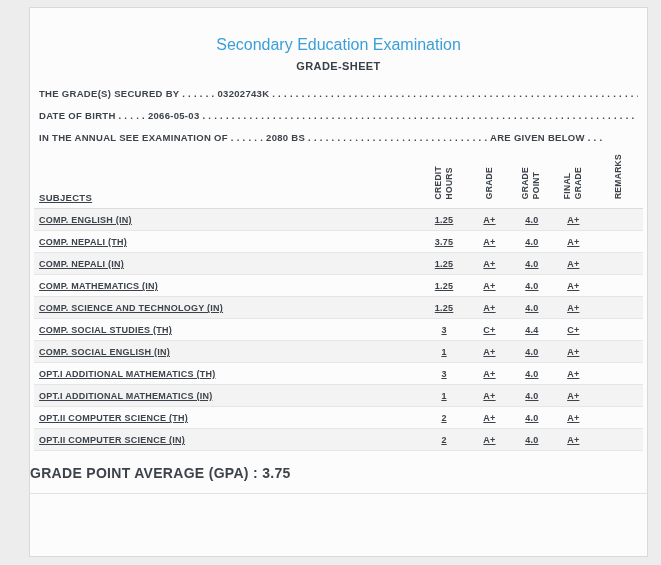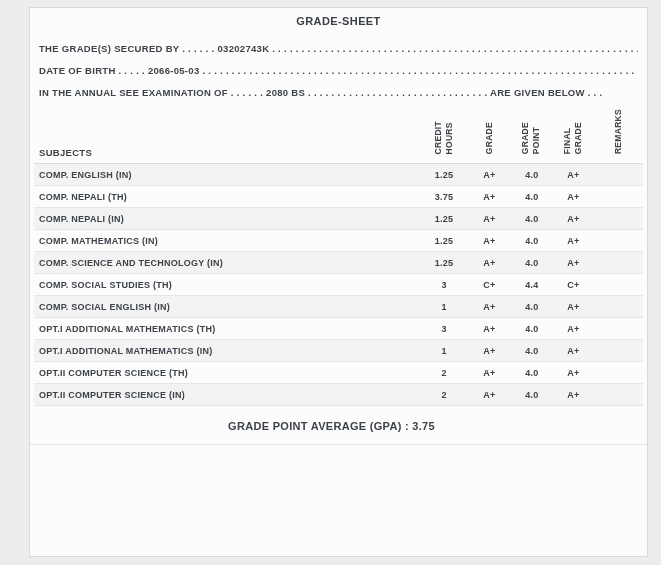--- a/index.html
+++ b/index.html
@@ -54,20 +54,21 @@
     letter-spacing:.3px;
     line-height:11px;
     white-space:nowrap;
     overflow:hidden;
   }
   table{
     width:calc(100% - 8px);
     margin:4px 4px 0;
     border-collapse:collapse;
     table-layout:fixed;
+    text-decoration:underline;
   }
   thead th{
     vertical-align:bottom;
     border-bottom:1px solid #dcdcdc;
     padding:0 0 5px;
     font-weight:700;
     color:var(--text);
   }
   th.subjects-th{
     text-align:left;
@@ -96,36 +97,37 @@
     white-space:nowrap;
     overflow:hidden;
   }
   tbody td:first-child{
     text-align:left;
     padding-left:5px;
   }
   tbody tr:nth-child(odd){background:var(--stripe);}
   .gpa-line{
     margin:14px 14px 12px 0;
-    text-align:center;
-    font-size:11px;
+    text-align:left;
+    font-size:14px;
     font-weight:700;
     letter-spacing:.3px;
   }
   .footnotes{
     margin:12px 0 0;
     border-top:1px solid #e3e3e3;
     padding:8px 9px 0;
   }
 </style>
 </head>
 <body>
 
 <div class="card">
 
+  <h1 class="title">Secondary Education Examination</h1>
   <h2 class="subtitle">GRADE-SHEET</h2>
 
   <div class="info">
     <p>THE GRADE(S) SECURED BY . . . . . . 03202743K . . . . . . . . . . . . . . . . . . . . . . . . . . . . . . . . . . . . . . . . . . . . . . . . . . . . . . . . . . . . . . . . . . . .</p>
     <p>DATE OF BIRTH . . . . . 2066-05-03 . . . . . . . . . . . . . . . . . . . . . . . . . . . . . . . . . . . . . . . . . . . . . . . . . . . . . . . . . . . . . . . . . . . . . . . . . .</p>
     <p>IN THE ANNUAL SEE EXAMINATION OF . . . . . . 2080 BS . . . . . . . . . . . . . . . . . . . . . . . . . . . . . . . ARE GIVEN BELOW . . .</p>
   </div>
 
   <table>
     <colgroup>

